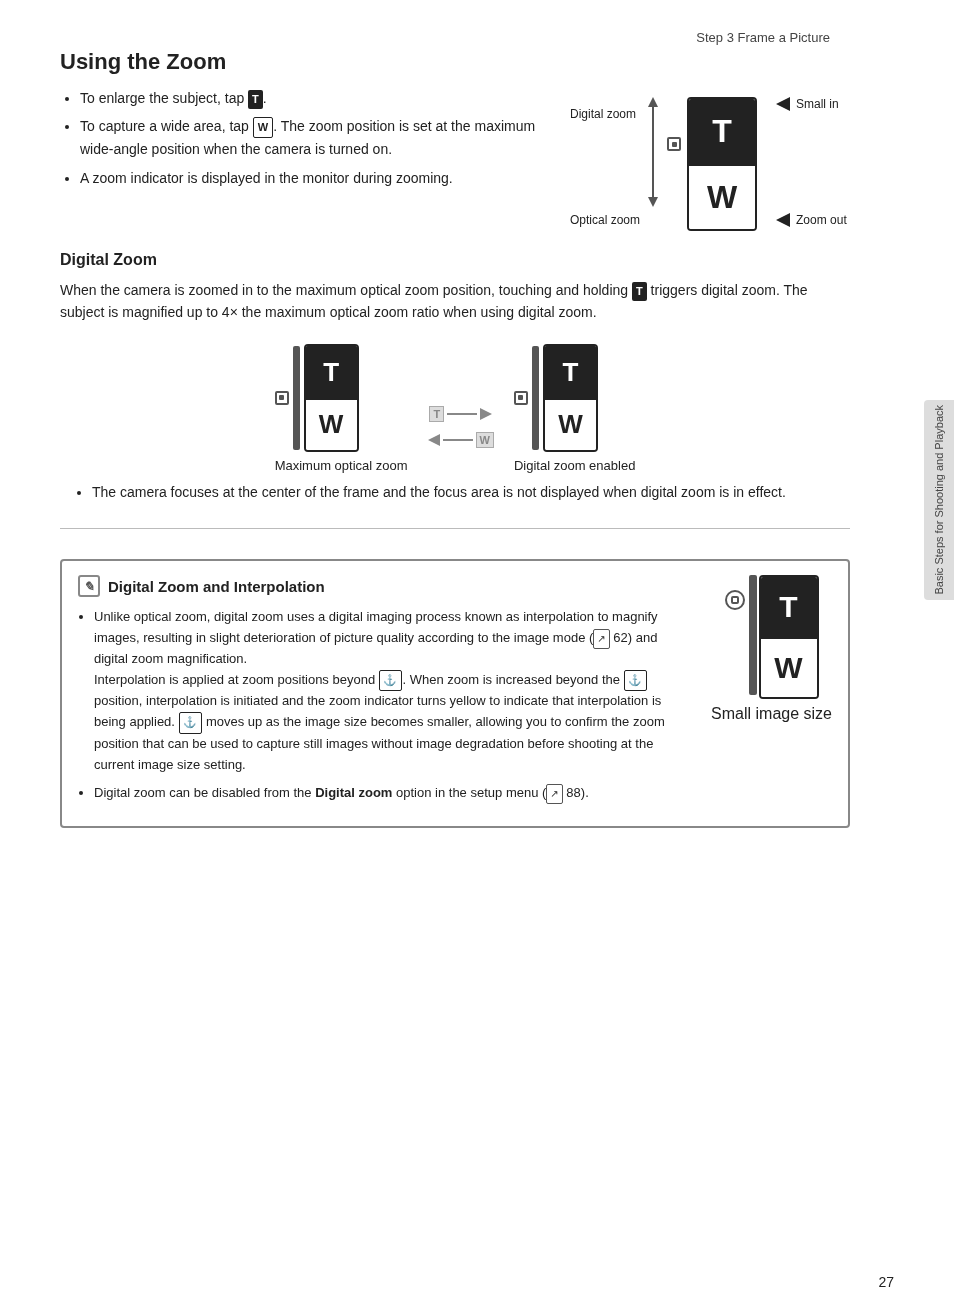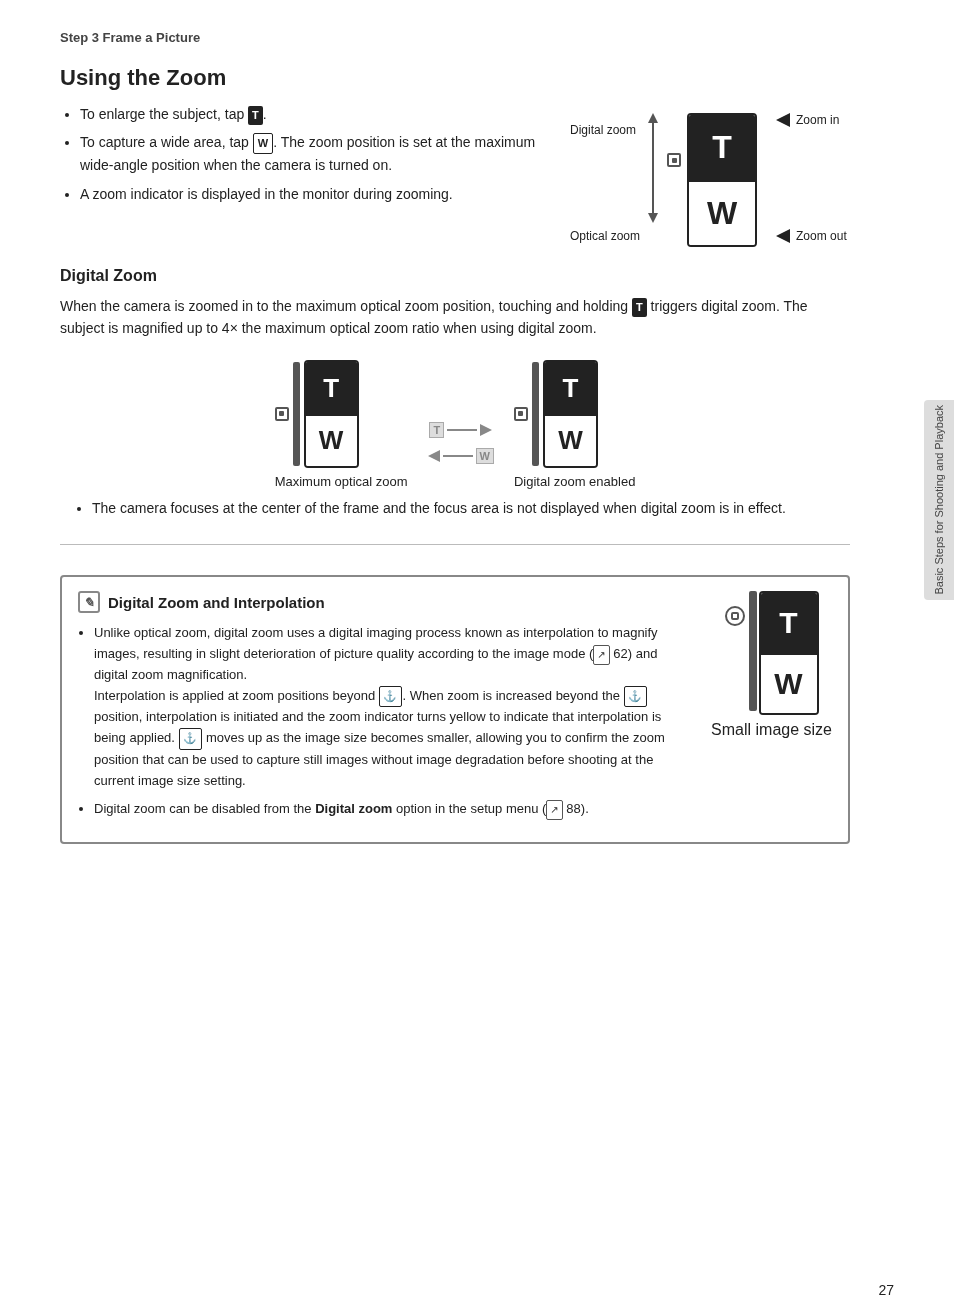--- a/index.html
+++ b/index.html
@@ -15,26 +15,25 @@
     }
 
     .page-container {
       padding: 30px 60px 40px 60px;
       max-width: 910px;
       position: relative;
     }
 
     
     .page-header {
-      text-align: left;
+      text-align: right;
       font-size: 13px;
       color: #444;
-      margin-bottom: 20px;
+      margin-bottom: 4px;
       padding-right: 20px;
-      font-weight: bold;
     }
 
     
     .section-title {
       font-size: 22px;
       font-weight: bold;
       margin-bottom: 12px;
     }
 
     
@@ -392,21 +391,21 @@
       transform: rotate(180deg);
       font-size: 11px;
       color: #444;
       line-height: 1.3;
       text-align: center;
     }
 
     
     .page-number {
       position: absolute;
-      bottom: 16px;
+      bottom: 24px;
       right: 60px;
       font-size: 14px;
       color: #222;
     }
 
     
     .small-img-diagram {
       display: flex;
       flex-direction: column;
       align-items: center;
@@ -536,21 +535,21 @@
           </div>
 
           <div class="tw-button-large">
             <div class="tw-top">T</div>
             <div class="tw-bottom">W</div>
           </div>
 
           <div class="zoom-arrows-right">
             <div class="zoom-in-label">
               <div class="arrow-left"></div>
-              <span>Zoom in</span>
+              <span>Small in</span>
             </div>
             <div class="zoom-out-label">
               <div class="arrow-left"></div>
               <span>Zoom out</span>
             </div>
           </div>
         </div>
       </div>
     </div>
   </div>

